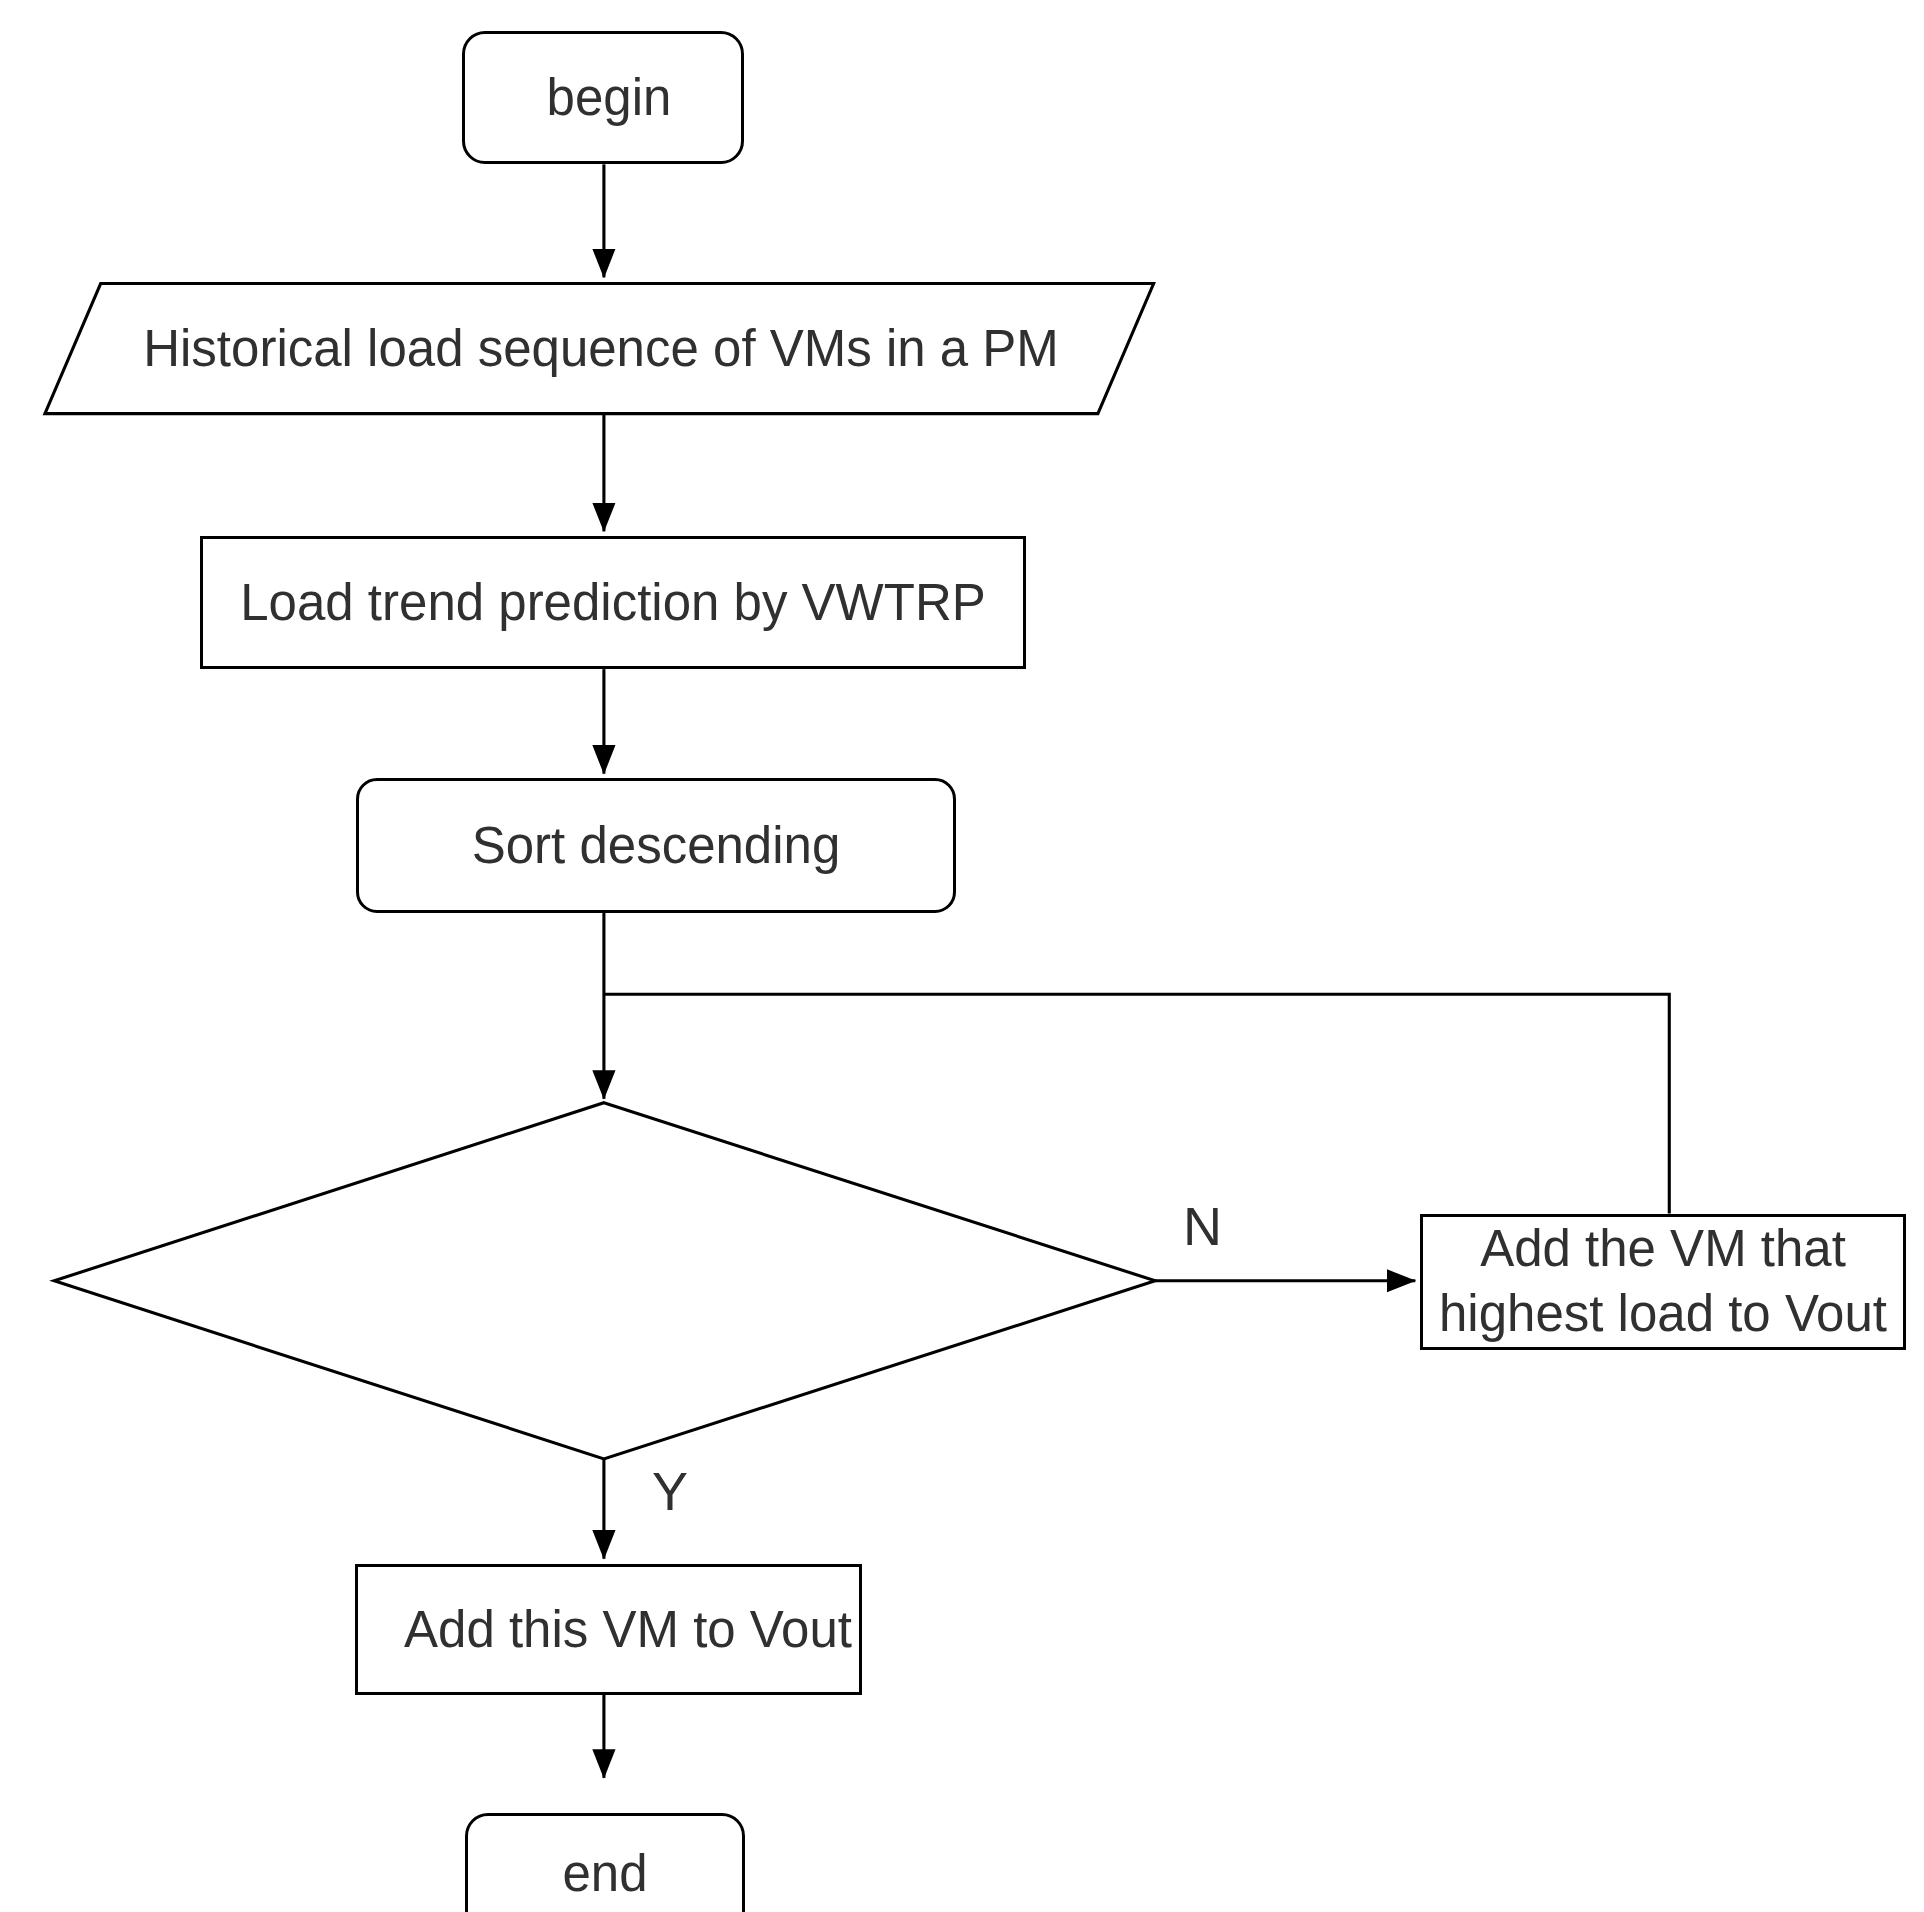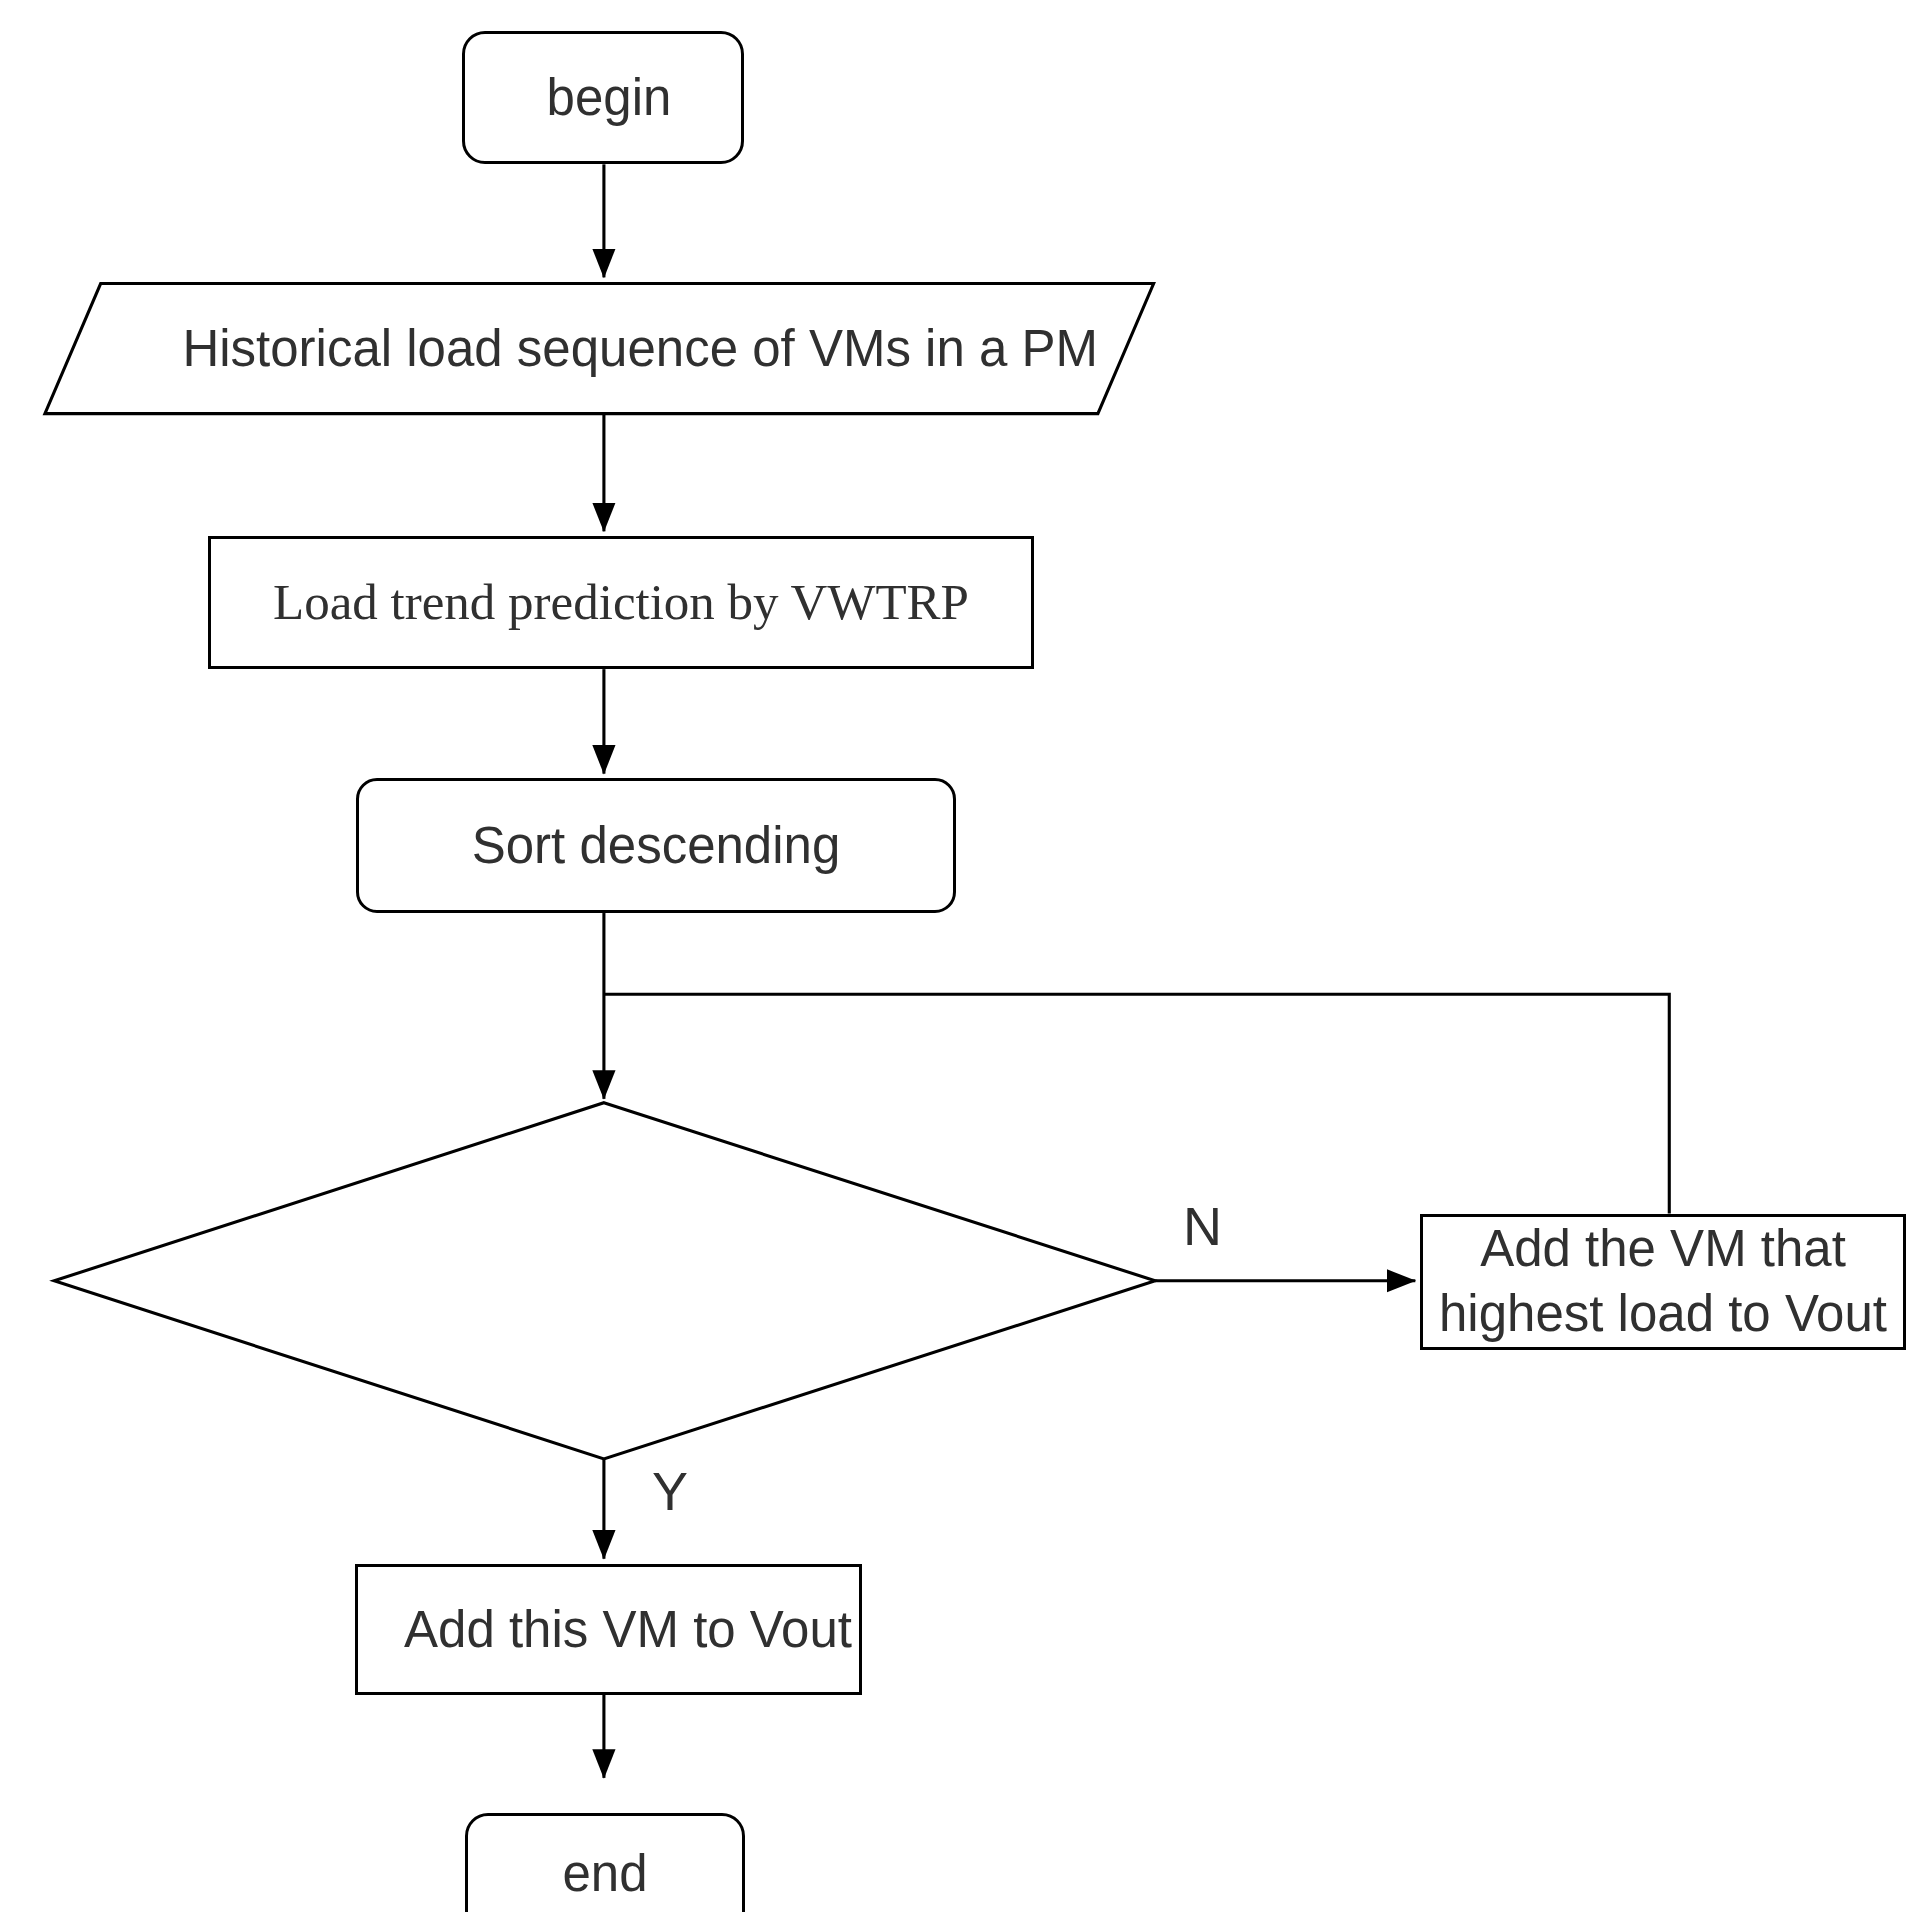--- a/index.html
+++ b/index.html
@@ -35,32 +35,32 @@
     color: #303030;
     font-size: 51px;
     line-height: 1.25;
     white-space: pre-line;
   }
   .shape-label {
     position: absolute;
     box-sizing: border-box;
     display: flex;
     align-items: center;
-    justify-content: flex-end;
+    justify-content: center;
     text-align: center;
     color: #303030;
     font-size: 51px;
     white-space: pre-line;
     background: transparent;
     pointer-events: none;
   }
   .terminator { border-radius: 23px; }
 
   #node-begin       { left: 462px;  top: 31px;   width: 282px;  height: 133px; padding-left: 12px; }
-  #node-predict     { left: 208px;  top: 536px;  width: 826px; height: 133px; font-family: Liberation Serif, serif; }
+  #node-predict     { left: 200px;  top: 536px;  width: 826px; height: 133px; }
   #node-sort        { left: 356px;  top: 778px; width: 600px;  height: 135px; border-radius: 21px; }
   #node-add-highest { left: 1420px; top: 1214px; width: 486px;  height: 136px; line-height: 1.27; }
   #node-add-this    { left: 355px;  top: 1564px; width: 507px;  height: 131px; padding-left: 39px; }
   #node-end         { left: 465px;  top: 1781px; width: 280px;  height: 122px; margin-top: 32px; }
 
   #label-input      { left: 104px;  top: 285px;  width: 994px; height: 127px; }
   #label-decision   { left: 178px;  top: 1107px; width: 852px; height: 347px; line-height: 1.45; }
 
   .edge-label {
     position: absolute;

